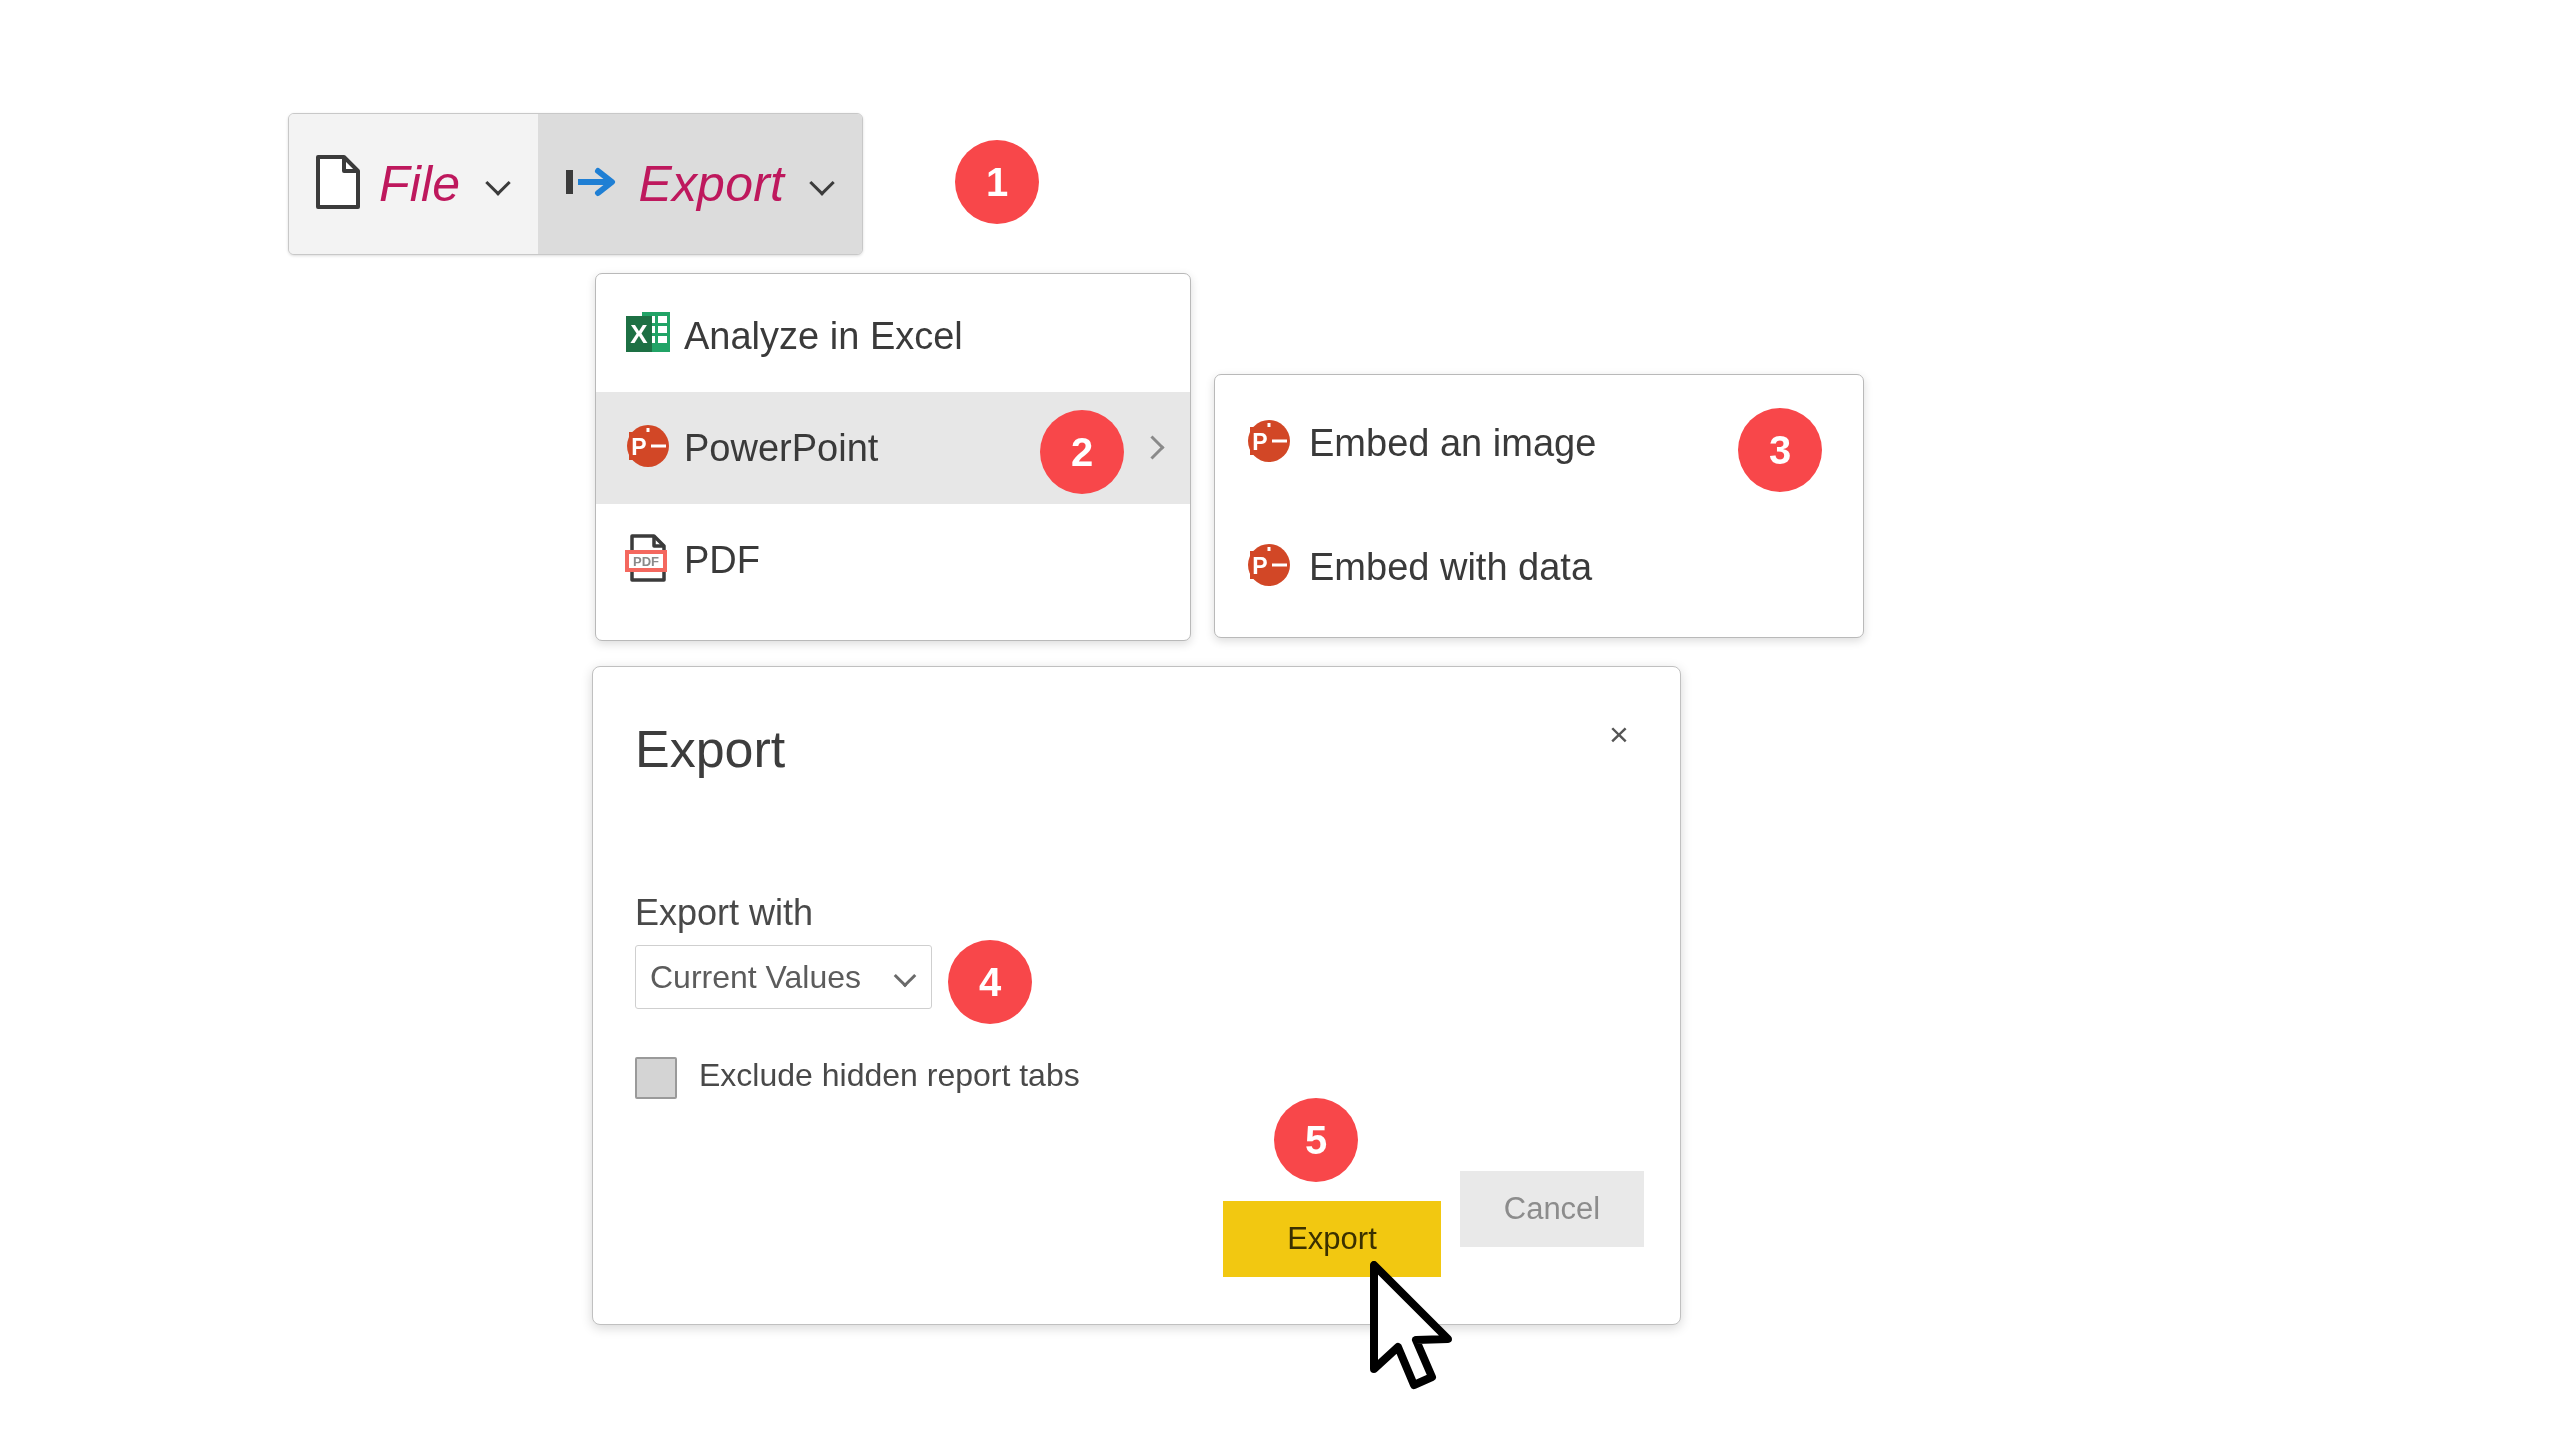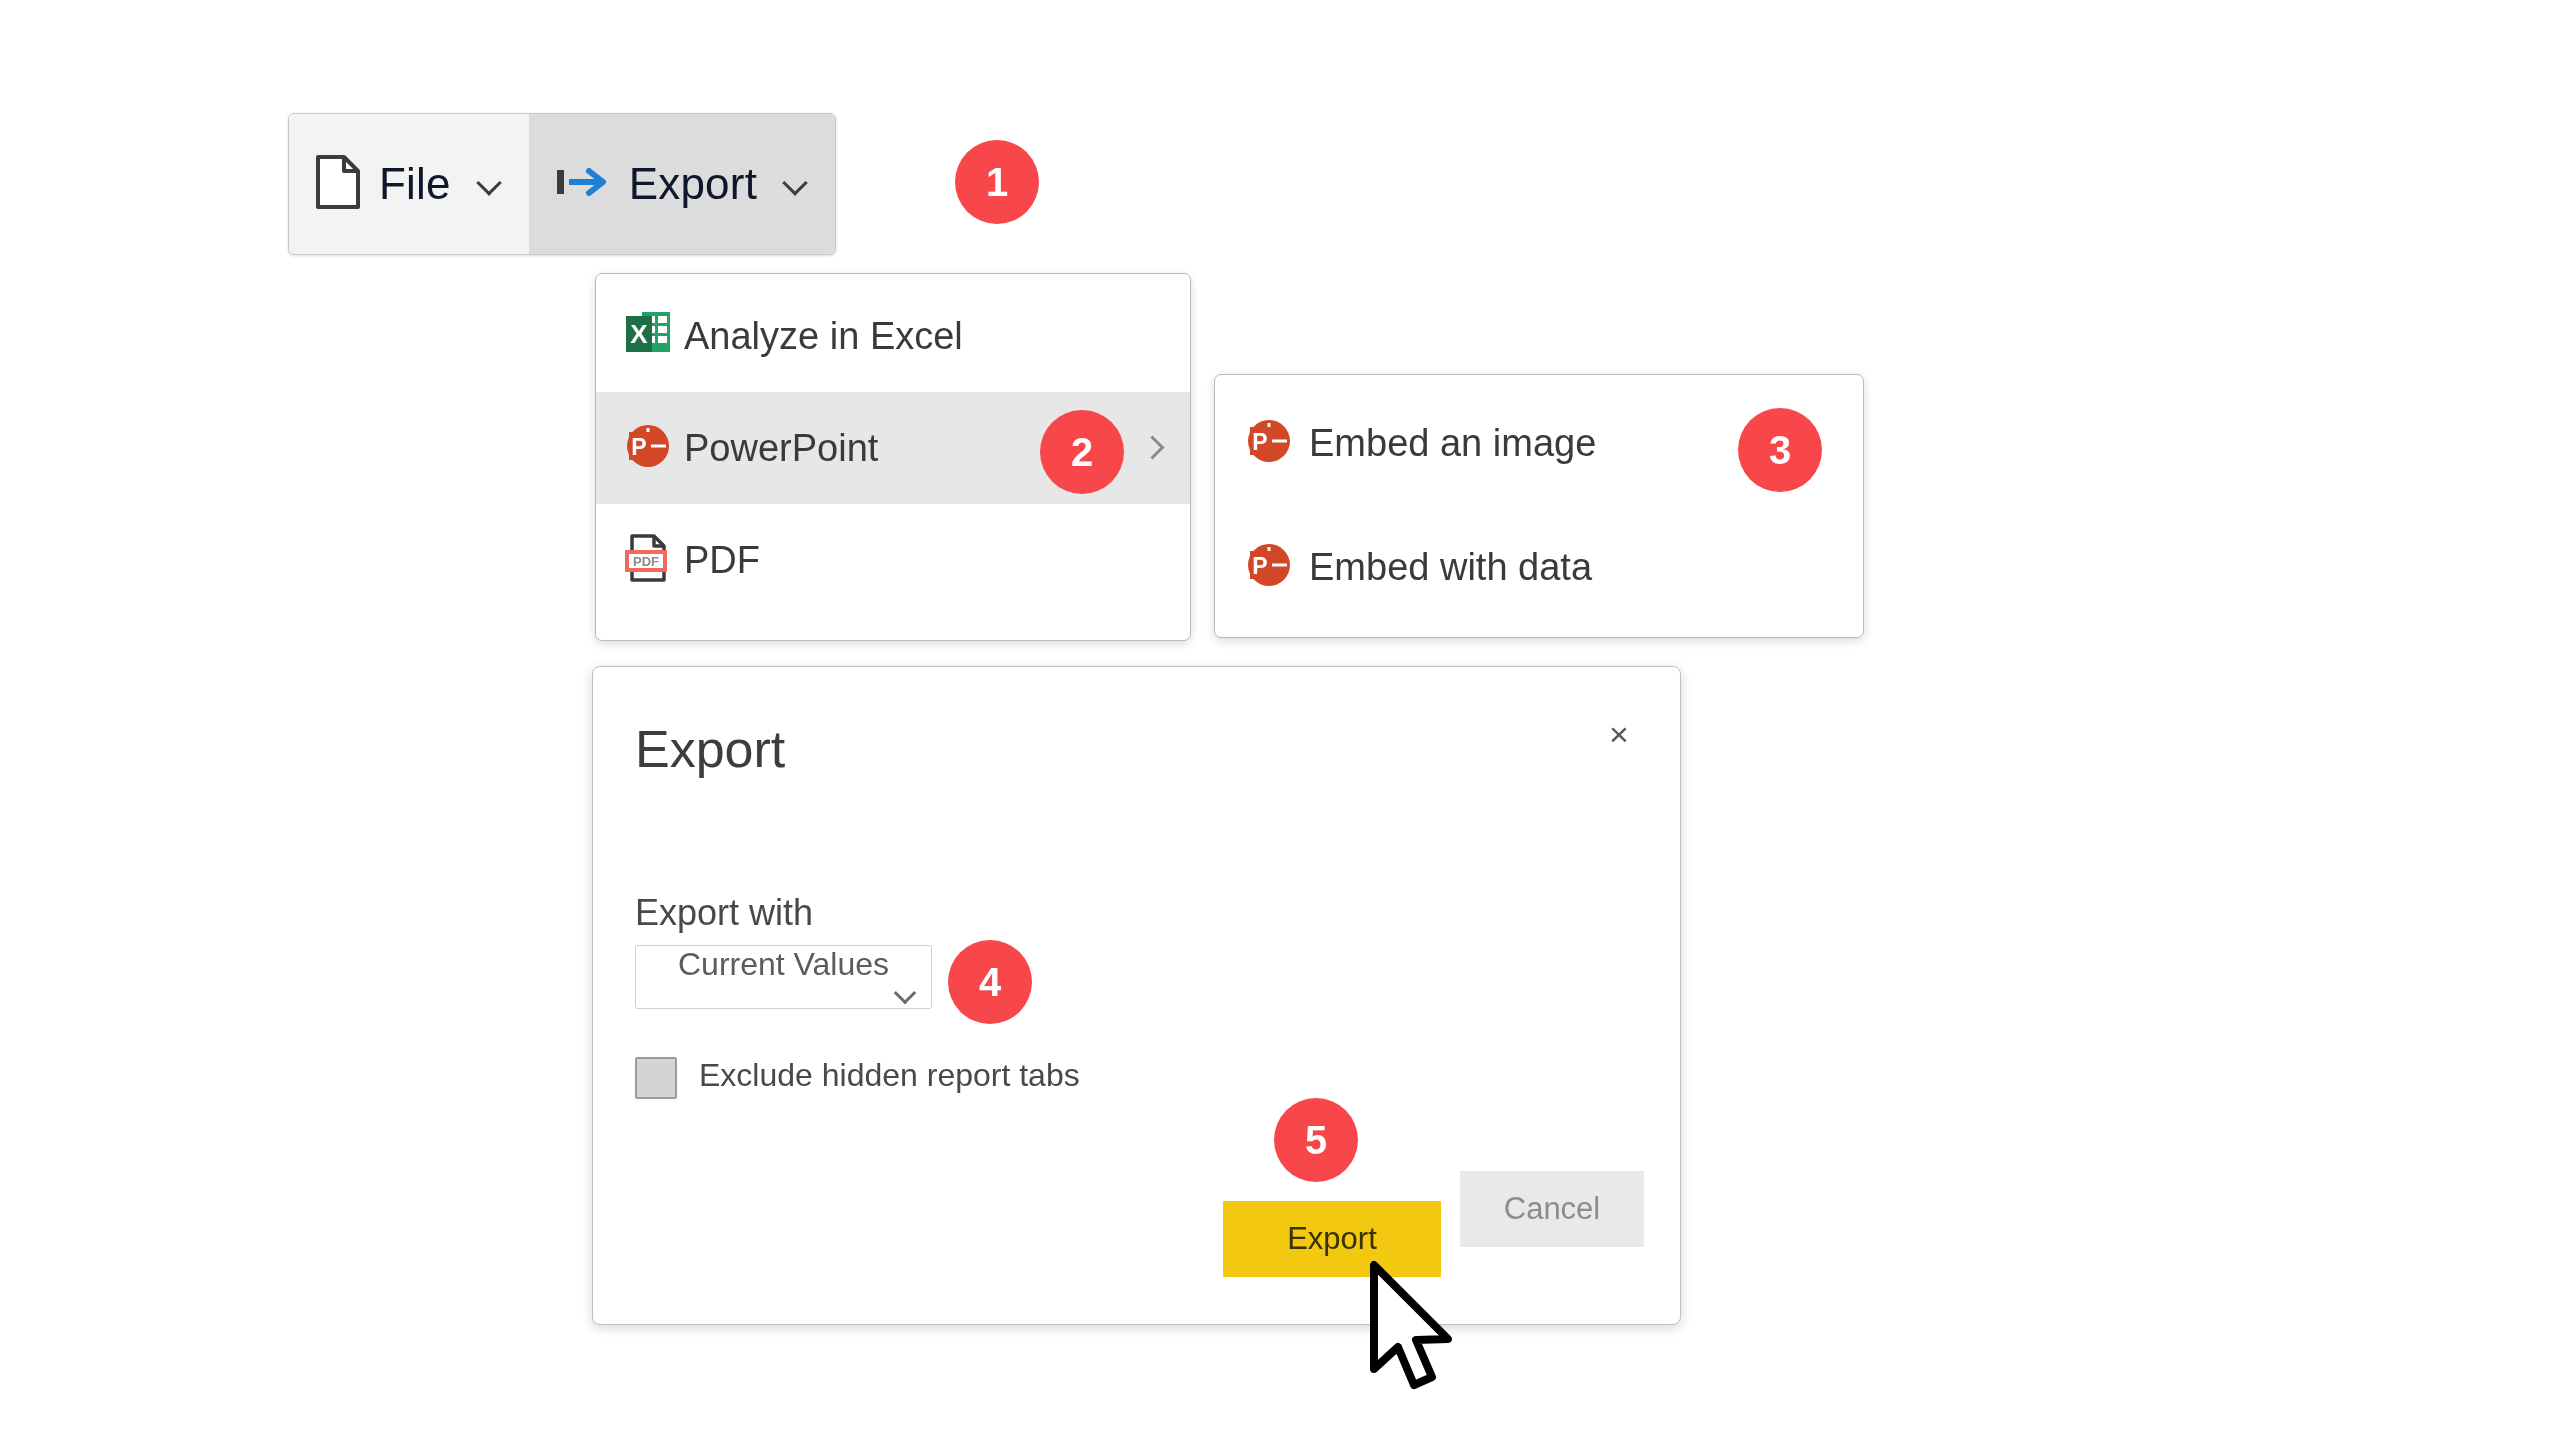--- a/index.html
+++ b/index.html
@@ -34,25 +34,26 @@
   .tb-btn {
     display: flex;
     align-items: center;
     gap: 18px;
     padding: 0 26px 0 26px;
     background: #f3f3f3;
     cursor: default;
   }
   .tb-btn.active { background: #dcdcdc; }
   .tb-label {
-    font-size: 44px;
-    color: #0f172a;
+    font-size: 50px;
+    color: #be185d;
     font-weight: 400;
     letter-spacing: 0.2px;
     white-space: nowrap;
+    font-style: italic;
   }
   .chev {
     display: inline-block;
     width: 26px;
     height: 26px;
     position: relative;
     margin-left: 8px;
   }
   .chev::before {
     content: "";
@@ -186,21 +187,20 @@
     width: 297px;
     height: 64px;
     border: 1px solid #cfcfcf;
     border-radius: 3px;
     box-sizing: border-box;
     display: flex;
     align-items: center;
     padding: 0 14px;
     background: #ffffff;
     cursor: default;
-    flex-direction: column;
   }
   #export-select .sel-val {
     font-size: 32px;
     color: #5c5c5c;
     white-space: nowrap;
   }
   #export-select .sel-chev {
     margin-left: auto;
     width: 22px; height: 22px;
     position: relative;

